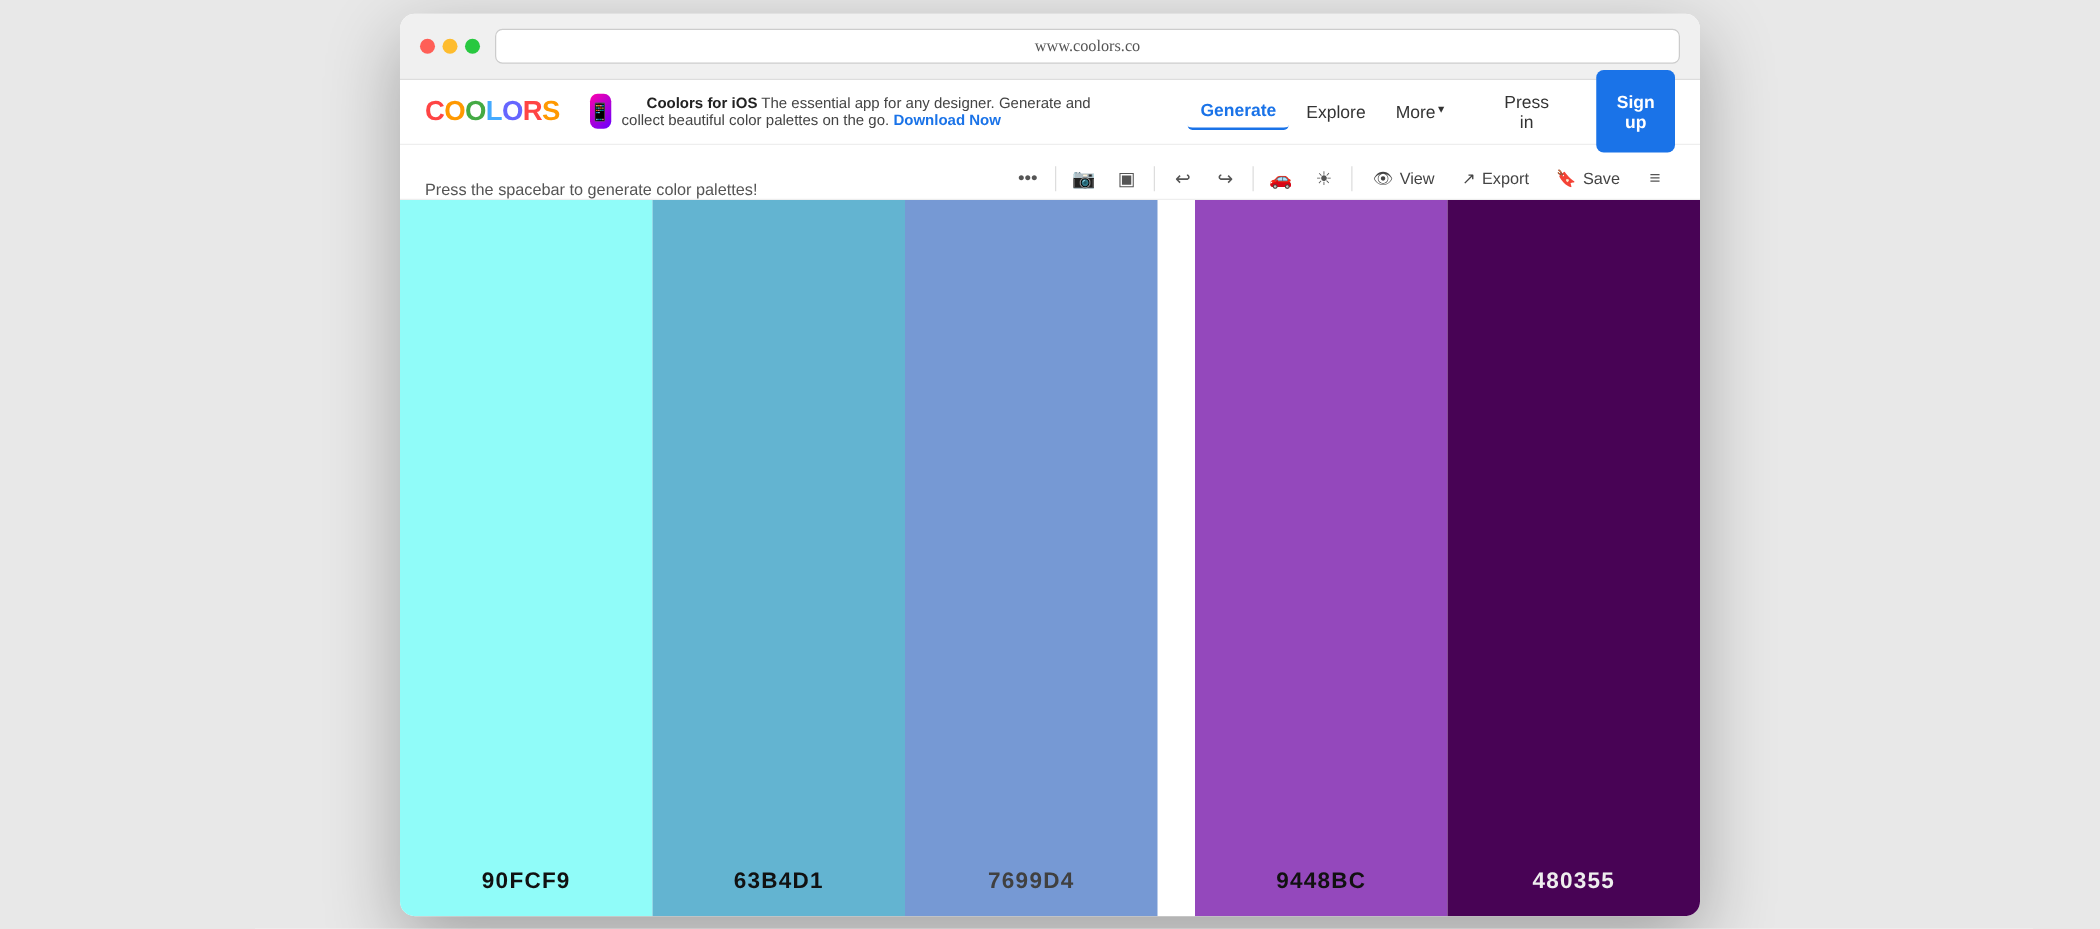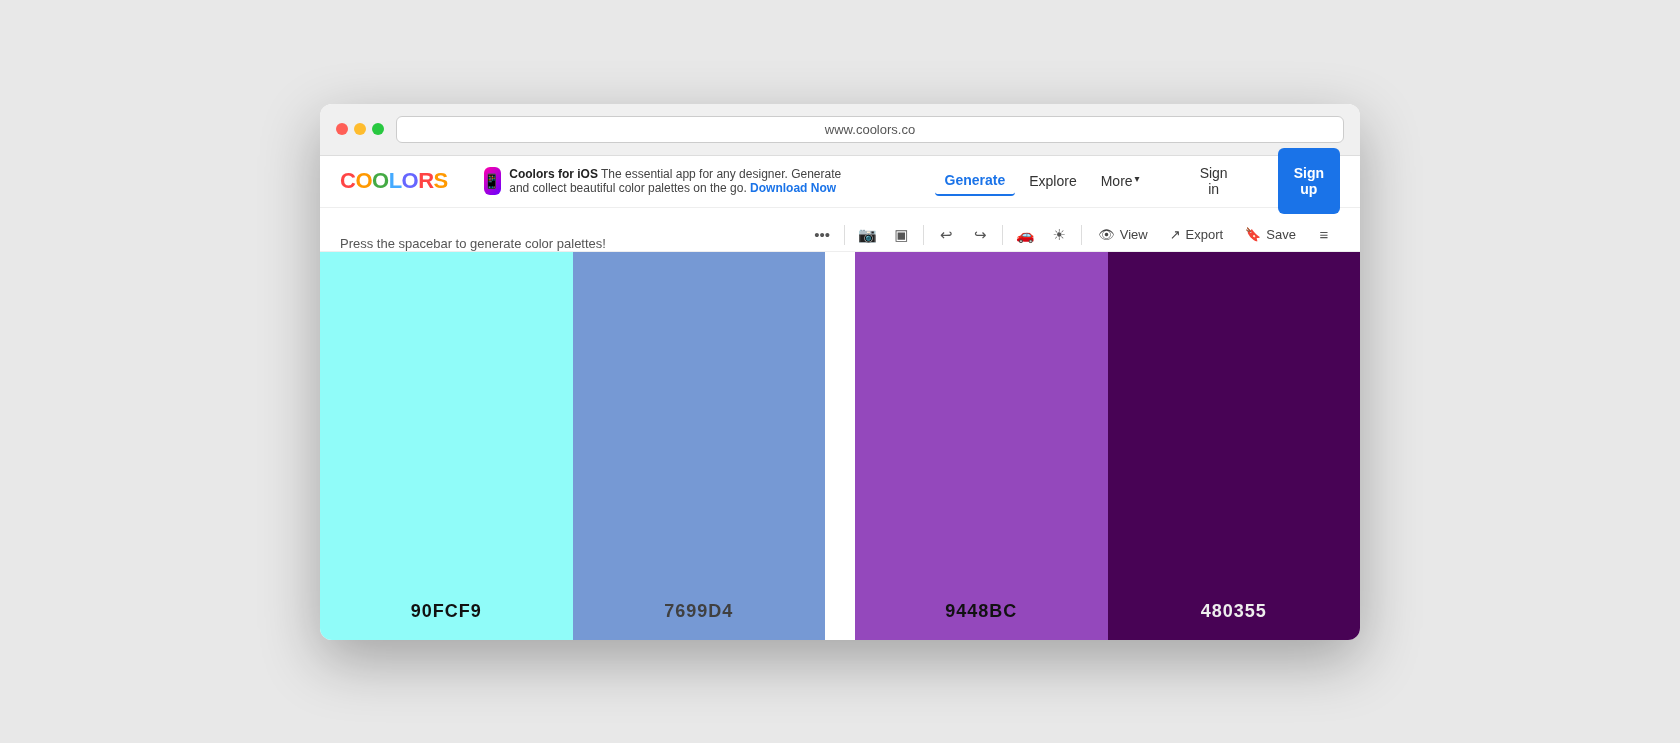--- a/index.html
+++ b/index.html
@@ -22,20 +22,21 @@
     }
 
     
     .title-bar {
       background: #f0f0f0;
       padding: 12px 16px;
       display: flex;
       align-items: center;
       gap: 12px;
       border-bottom: 1px solid #ddd;
+      font-family: Liberation Serif, serif;
     }
     .traffic-lights {
       display: flex;
       gap: 6px;
       align-items: center;
     }
     .traffic-light {
       width: 12px;
       height: 12px;
       border-radius: 50%;
@@ -56,21 +57,21 @@
     }
 
     
     .nav-bar {
       background: #fff;
       padding: 0 20px;
       display: flex;
       align-items: center;
       height: 52px;
       border-bottom: 1px solid #eee;
-      gap: 36px;
+      gap: 24px;
     }
 
     .logo {
       font-size: 22px;
       font-weight: 800;
       letter-spacing: -0.5px;
     }
     .logo span:nth-child(1) { color: #f44; }
     .logo span:nth-child(2) { color: #f90; }
     .logo span:nth-child(3) { color: #4a4; }
@@ -93,20 +94,21 @@
       border-radius: 6px;
       display: flex;
       align-items: center;
       justify-content: center;
       color: white;
       font-size: 14px;
     }
     .promo-text strong {
       font-weight: 700;
       color: #222;
+      margin-left: 20px;
     }
     .promo-download {
       color: #1a73e8;
       font-weight: 700;
       text-decoration: none;
       cursor: pointer;
     }
 
     .nav-spacer { flex: 1; }
 
@@ -214,21 +216,21 @@
       background: none;
       border-radius: 4px;
       cursor: pointer;
       font-size: 13px;
       color: #444;
     }
 
     
     .palette-container {
       display: flex;
-      height: 388px;
+      height: 573px;
     }
 
     .color-swatch {
       flex: 1;
       display: flex;
       flex-direction: column;
       justify-content: flex-end;
       align-items: center;
       padding-bottom: 18px;
       position: relative;
@@ -273,21 +275,21 @@
 
     <div class="nav-links">
       <button class="nav-link active">Generate</button>
       <button class="nav-link">Explore</button>
       <button class="nav-more">
         <span>More</span>
         <span class="chevron">▾</span>
       </button>
     </div>
 
-    <button class="btn-signin">Sign in</button>
+    <button class="btn-signin">Press in</button>
     <button class="btn-signup">Sign up</button>
   </div>
 
   <div class="toolbar">
     <span class="toolbar-hint">Press the spacebar to generate color palettes!</span>
     <div class="toolbar-actions">
       <button class="tool-btn" title="More options">•••</button>
       <div class="tool-sep"></div>
       <button class="tool-btn" title="Camera">📷</button>
       <button class="tool-btn" title="Toggle view">▣</button>
@@ -311,20 +313,23 @@
         <span>Save</span>
       </button>
       <button class="tool-btn" title="Menu">≡</button>
     </div>
   </div>
 
   <div class="palette-container" id="palette-container">
   <div class="color-swatch" style="background: rgb(144, 252, 249);">
         <span class="color-hex" style="color: rgb(17, 17, 17);">90FCF9</span>
       </div>
+      <div class="color-swatch" style="background: rgb(99, 180, 209);">
+        <span class="color-hex" style="color: rgb(17, 17, 17);">63B4D1</span>
+      </div>
       <div class="color-swatch" style="background: rgb(118, 153, 212);">
         <span class="color-hex" style="color: #404040;">7699D4</span>
       </div>
       <div class="color-swatch" style="background: rgb(148, 72, 188); margin-left: 30px;">
         <span class="color-hex" style="color: rgb(17, 17, 17);">9448BC</span>
       </div>
       <div class="color-swatch" style="background: rgb(72, 3, 85);">
         <span class="color-hex" style="color: rgb(238, 238, 238);">480355</span>
       </div>
     </div>

